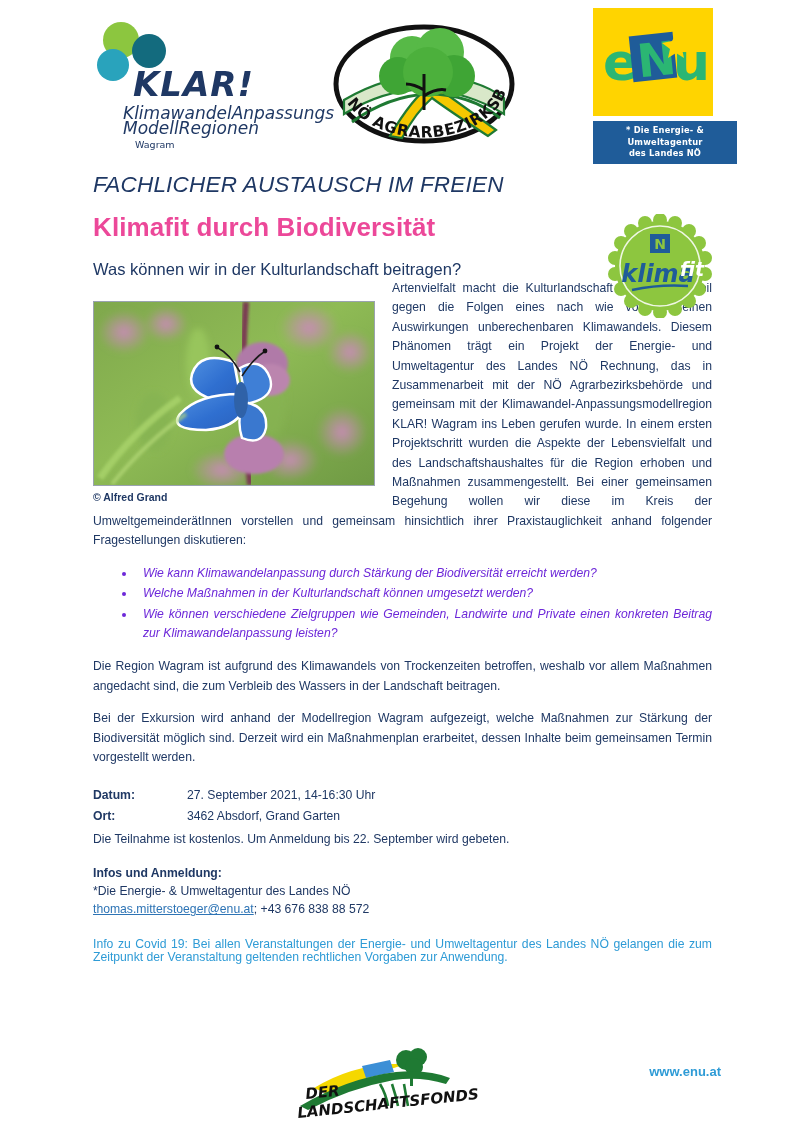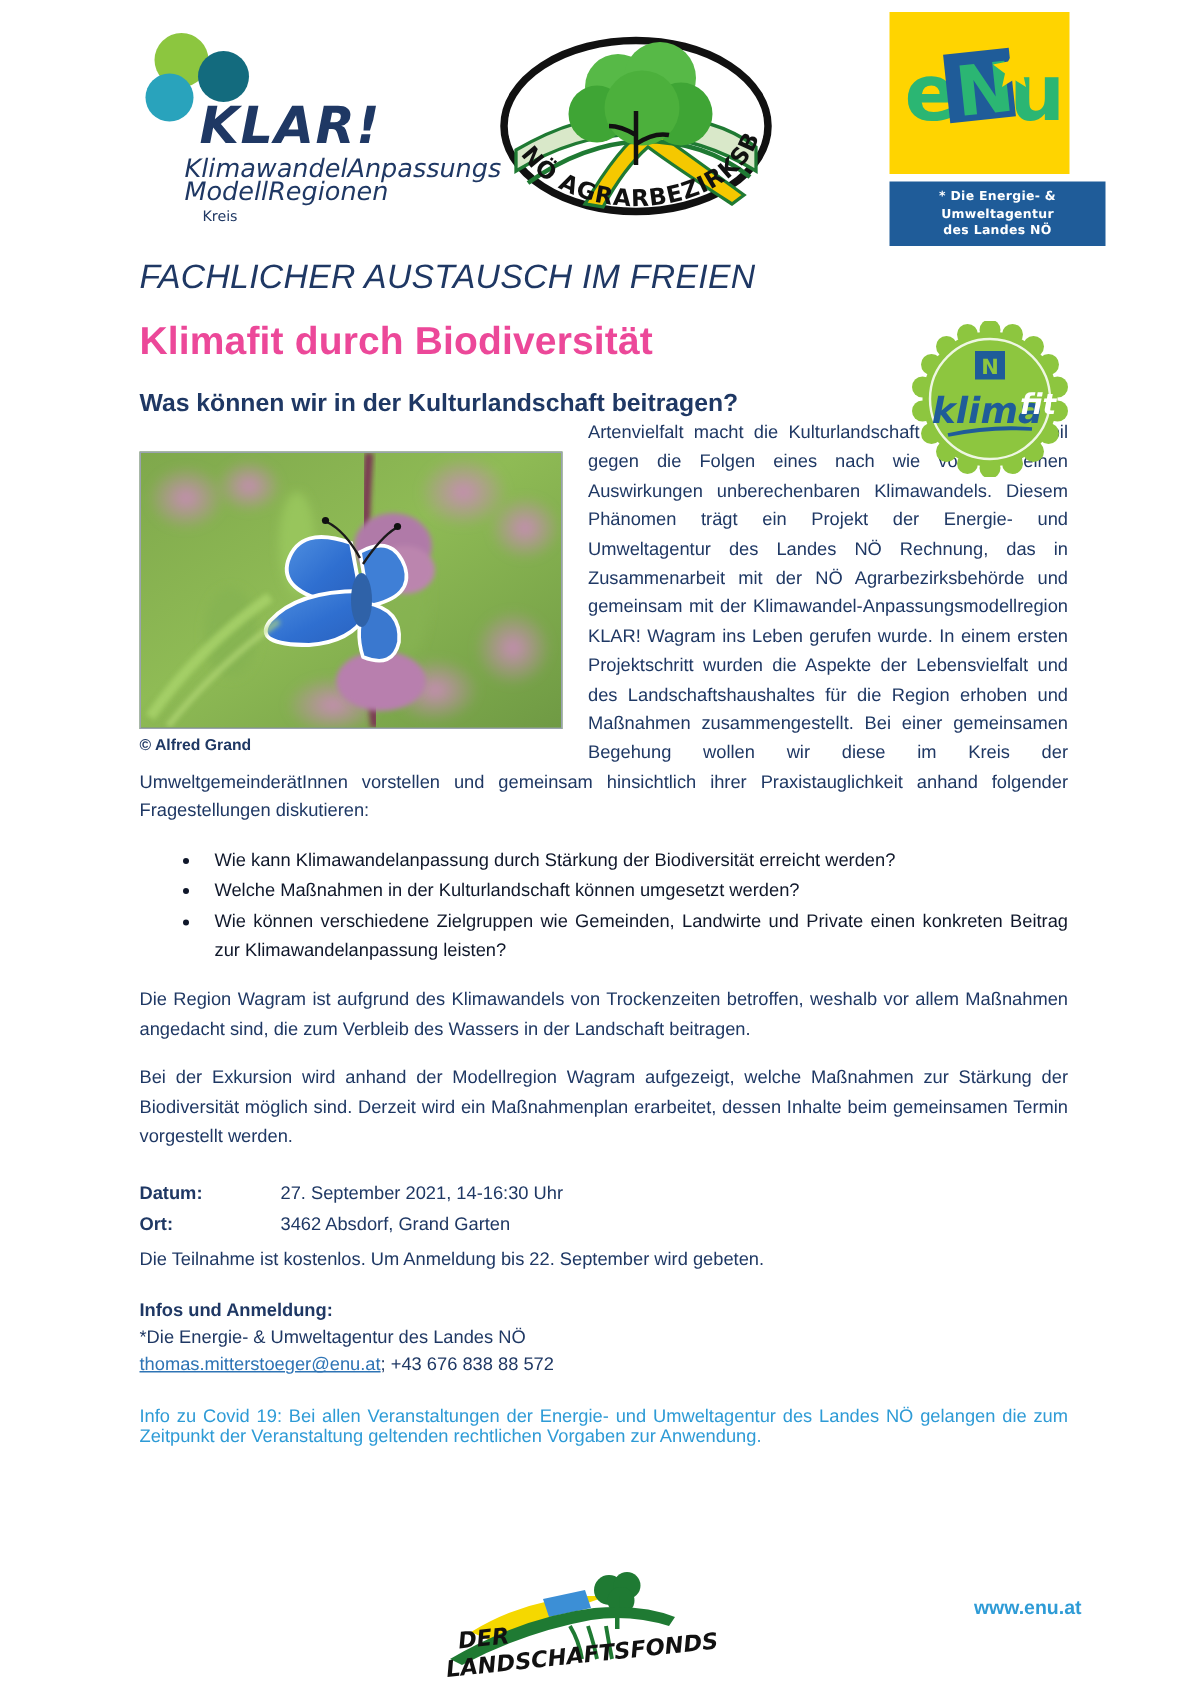--- a/index.html
+++ b/index.html
@@ -112,21 +112,21 @@
     font-size: 26px;
     font-weight: bold;
     color: #ec4899;
     margin: 0 0 17px 0;
     letter-spacing: .1px;
   }
   .t-sub {
     font-size: 16.5px;
     color: #1F3864;
     margin: 0;
-    font-weight: bold;
+    font-weight: normal;
   }
 
   
   .badge-klimafit {
     position: absolute;
     right: 88px;
     top: 42px;
     width: 104px;
     height: 104px;
   }
@@ -165,23 +165,24 @@
   .lead { margin-top: 22px; }
 
   ul.questions {
     margin: 4px 0 14px 0;
     padding-left: 43px;
   }
   ul.questions li {
     font-size: 12.2px;
     line-height: 19.4px;
     text-align: justify;
-    color: #0f172a;
+    color: #6d28d9;
     margin-bottom: 1px;
     padding-left: 7px;
+    font-style: italic;
   }
 
   
   .details { margin-top: 18px; }
   .drow { display: flex; font-size: 12.2px; line-height: 21px; color: #1F3864; }
   .dlabel { width: 94px; font-weight: bold; flex: none; }
   .dvalue { flex: 1; }
   .note { font-size: 12.2px; line-height: 21px; color: #1F3864; margin-top: 2px; }
 
   .infos { margin-top: 14px; }
@@ -234,21 +235,21 @@
     <div class="klar-circles">
       <div class="c c-green"></div>
       <div class="c c-dark"></div>
       <div class="c c-light"></div>
     </div>
     <div class="klar-word">KLAR!</div>
     <div class="klar-sub">
       <div>KlimawandelAnpassungs</div>
       <div>ModellRegionen</div>
     </div>
-    <div class="klar-region">Kreis</div>
+    <div class="klar-region">Wagram</div>
   </div>
 
   <div class="logo-agrar">
     <svg width="192" height="150" viewBox="0 0 192 150">
       <ellipse cx="96" cy="70" rx="88" ry="57" fill="#ffffff" stroke="#111111" stroke-width="5"></ellipse>
       <path d="M16 86 Q60 60 104 62 Q150 64 176 84 L176 100 Q140 78 100 76 Q58 74 16 100 Z" fill="#D9E8C9" stroke="#1f7a33" stroke-width="2.2"></path>
       <path d="M62 122 Q84 84 104 70 Q124 84 168 116 L160 122 Q120 96 104 84 Q88 98 74 124 Z" fill="#F5C800" stroke="#1f7a33" stroke-width="2.2"></path>
       <path d="M24 108 Q60 82 100 80 Q142 80 172 104" fill="none" stroke="#1f7a33" stroke-width="3"></path>
       <g>
         <circle cx="84" cy="44" r="22" fill="#57B947"></circle>

